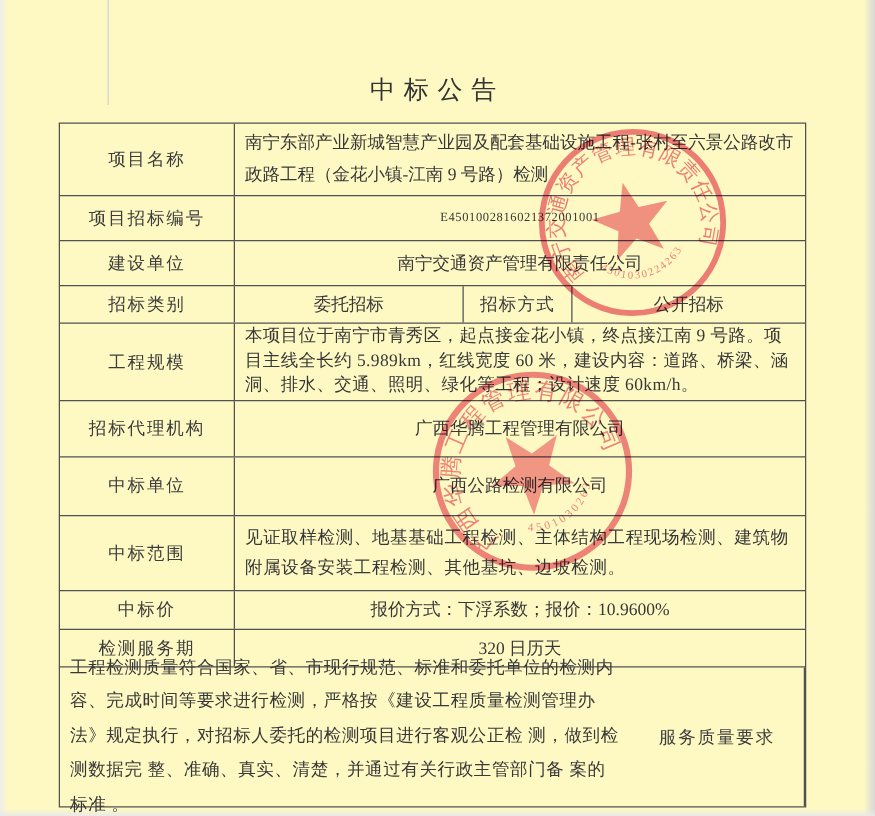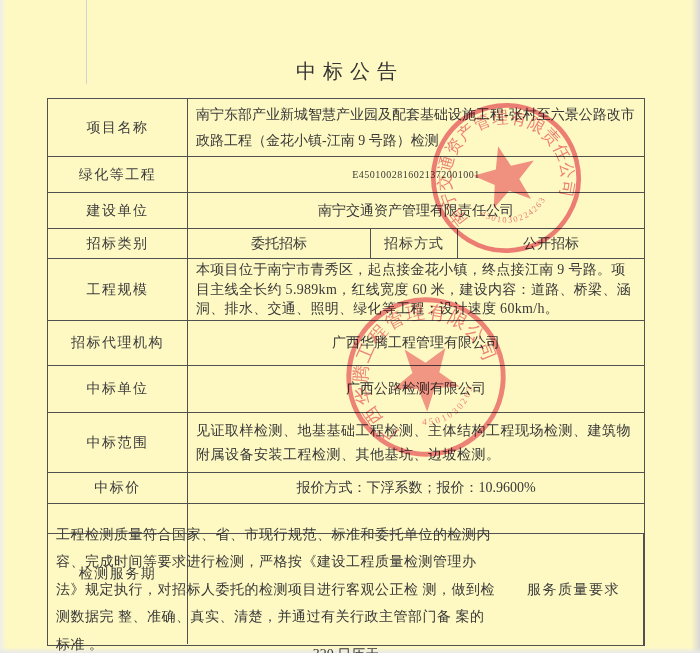--- a/index.html
+++ b/index.html
@@ -40,21 +40,21 @@
     width:140px;flex:0 0 140px;border-right:1px solid #515151;
     justify-content:center;text-align:center;letter-spacing:1.5px;
     color:#3c3c3c;
   }
   .value-cell{flex:1;justify-content:center;text-align:center;padding:2px 8px;color:#383838;}
   .value-left{justify-content:flex-start;text-align:left;}
   .mid-cell{border-right:1px solid #515151;}
   
   .r0{height:57px;} .r1{height:36px;} .r2{height:36px;} .r3{height:30px;}
   .r4{height:62px;} .r5{height:45px;} .r6{height:47px;} .r7{height:60px;}
-  .r8{height:31px;} .r9{height:30px;flex-direction:column;} .r10{height:112px;}
+  .r8{height:31px;} .r9{height:30px;} .r10{height:112px;}
   .r0 .value-cell{line-height:26px;}
   .r4 .value-cell{line-height:19.5px;letter-spacing:.3px;}
   .r7 .value-cell{line-height:24px;letter-spacing:.5px;}
   .r10 .value-cell{line-height:27.5px;letter-spacing:.5px;}
   .r1 .value-cell{font-size:10px;letter-spacing:.5px;}
   .c-agency{width:183px;flex:0 0 183px;}
   .c-method-label{width:87px;flex:0 0 87px;letter-spacing:1px;}
 
   
   .stamp{position:absolute;mix-blend-mode:multiply;opacity:.82;pointer-events:none;}
@@ -74,21 +74,21 @@
   <h1 class="doc-title">中标公告</h1>
 
   <div class="award-table">
 
     <div class="row r0">
       <div class="cell label-cell">项目名称</div>
       <div class="cell value-cell value-left">南宁东部产业新城智慧产业园及配套基础设施工程-张村至六景公路改市政路工程（金花小镇-江南 9 号路）检测</div>
     </div>
 
     <div class="row r1">
-      <div class="cell label-cell">绿化等工程</div>
+      <div class="cell label-cell">项目招标编号</div>
       <div class="cell value-cell">E4501002816021372001001</div>
     </div>
 
     <div class="row r2">
       <div class="cell label-cell">建设单位</div>
       <div class="cell value-cell">南宁交通资产管理有限责任公司</div>
     </div>
 
     <div class="row r3">
       <div class="cell label-cell">招标类别</div>

